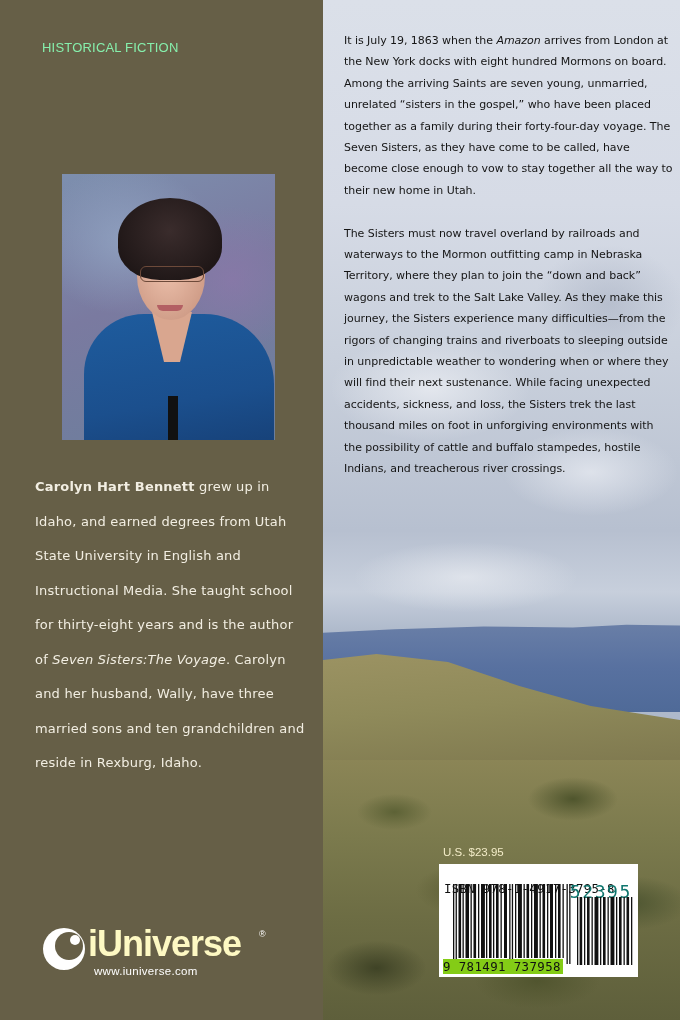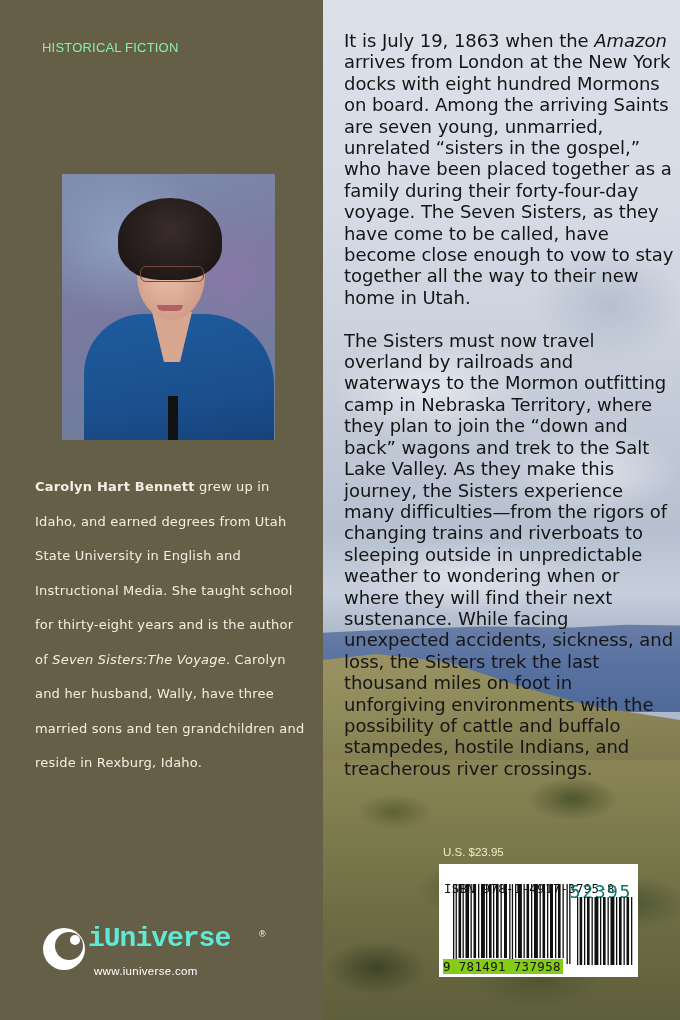--- a/index.html
+++ b/index.html
@@ -65,22 +65,22 @@
   .bio b { font-weight: bold; }
   .bio i { font-style: italic; }
   .publisher-logo {
     position: absolute; left: 42px; top: 925px; width: 230px; height: 55px;
   }
   .logo-mark {
     position: absolute; left: 0; top: 2px; width: 44px; height: 44px;
   }
   .logo-text {
     position: absolute; left: 46px; top: -2px;
-    font-family: Liberation Mono, monospace; font-weight: bold;
-    font-size: 28px; color: #5eead4; letter-spacing: -1px;
+    font-family: Liberation Sans, sans-serif; font-weight: bold;
+    font-size: 36px; color: #fef9c3; letter-spacing: -1px;
   }
   .logo-reg {
     position: absolute; left: 217px; top: 4px; font-size: 9px; color: #fff;
     font-family: "Liberation Sans", sans-serif;
   }
   .logo-url {
     position: absolute; left: 52px; top: 40px;
     font-family: "Liberation Sans", sans-serif; font-weight: normal;
     font-size: 11.5px; color: #ffffff; letter-spacing: 0.3px;
   }
@@ -117,21 +117,21 @@
       radial-gradient(ellipse 18% 12% at 70% 15%, #4f552d, transparent 70%),
       radial-gradient(ellipse 20% 14% at 40% 50%, #5a5b33, transparent 70%),
       radial-gradient(ellipse 25% 15% at 85% 55%, #4c5430, transparent 70%),
       radial-gradient(ellipse 20% 15% at 15% 80%, #3f4326, transparent 70%),
       radial-gradient(ellipse 25% 15% at 60% 85%, #51552f, transparent 70%),
       linear-gradient(180deg, #8b8556 0%, #7b7a4d 30%, #6d6d44 60%, #5e5f3b 100%);
   }
   .blurb {
     position: absolute; left: 344px; top: 30px; width: 330px;
     font-family: "DejaVu Sans", sans-serif;
-    font-size: 18px; line-height: 21.4px; color: #151515;
+    font-size: 11px; line-height: 21.4px; color: #151515;
     letter-spacing: -0.05px;
   }
   .blurb p { margin: 0 0 21.4px 0; }
   .blurb i { font-style: italic; }
 
   .price {
     position: absolute; left: 443px; top: 846px;
     font-family: "Liberation Sans", sans-serif;
     font-size: 11.5px; color: #f3ecc8;
   }

